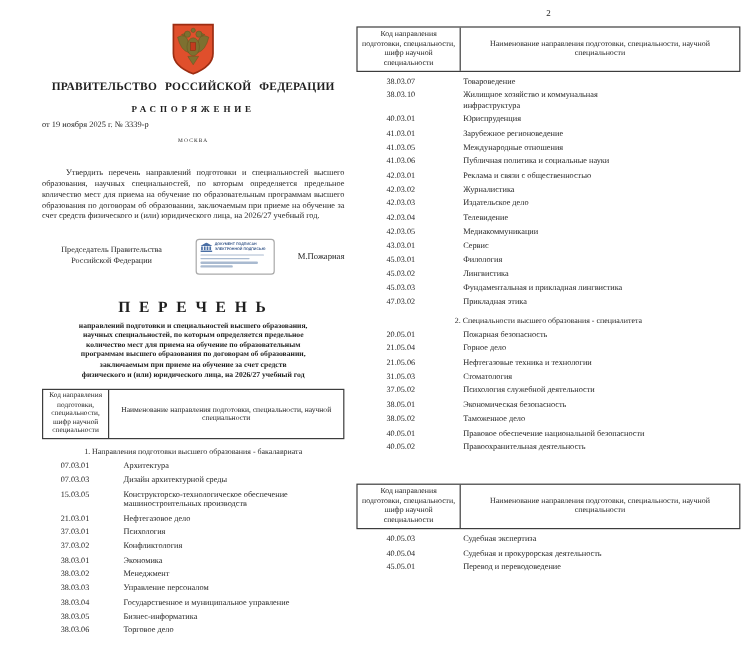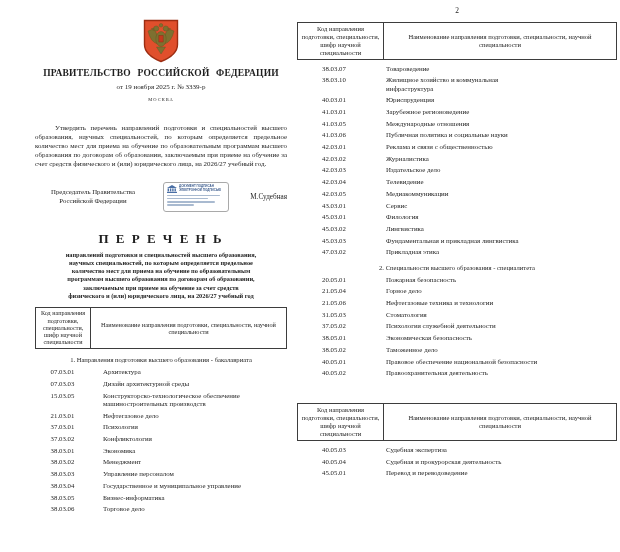--- a/index.html
+++ b/index.html
@@ -11,21 +11,21 @@
   .page{position:absolute;top:0;background:#fff;}
   .page-left{left:0;width:290px;height:552px;}
   .page-right{left:290px;width:330px;height:552px;}
   .pl-content{margin-left:35px;width:252px;}
   .pr-content{margin-left:7px;width:320px;}
 
   
   .emblem{display:block;margin:19px auto 3px auto;}
   .org-title{margin-top:5px;text-align:center;font-weight:bold;font-size:9.5px;word-spacing:4px;letter-spacing:.2px;}
   .doc-type{margin-top:8px;text-align:center;font-weight:bold;font-size:7.5px;letter-spacing:3.2px;}
-  .doc-date{margin-top:5px;text-align:center;font-size:7px;}
+  .doc-date{margin-top:5px;text-align:left;font-size:7px;}
   .place{margin-top:6px;text-align:center;font-size:4.5px;letter-spacing:1px;}
 
   .body-par{margin-top:22px;font-size:6.9px;line-height:8.9px;text-align:justify;text-indent:20px;}
 
   
   .sig-row{margin-top:13px;display:flex;align-items:center;}
   .signer-title{width:116px;text-align:center;font-size:6.8px;line-height:8.4px;}
   .stamp{width:66px;height:30px;border:1px solid #a9a9a9;border-radius:3px;margin-left:12px;padding:2px 3px;box-sizing:border-box;background:#fff;}
   .stamp-top{display:flex;align-items:center;gap:2px;}
   .stamp-title{font-family:"Liberation Sans",sans-serif;font-size:3px;line-height:3.3px;font-weight:bold;color:#3a5a8c;white-space:pre-line;}
@@ -78,20 +78,21 @@
         <circle cx="22.8" cy="9.5" r="2.6"></circle>
         <circle cx="18" cy="6.3" r="1.8"></circle>
         <path d="M13.5 28 h9 l-4.5 7 z"></path>
         <path d="M10.8 9 l-2.5 0.8 2.3 1.2 z"></path>
         <path d="M25.2 9 l2.5 0.8 -2.3 1.2 z"></path>
       </g>
       <rect x="15.9" y="16.5" width="4.2" height="6.5" fill="#c23a1e" stroke="#8c2410" stroke-width="0.4"></rect>
     </svg>
 
     <div class="org-title">ПРАВИТЕЛЬСТВО  РОССИЙСКОЙ  ФЕДЕРАЦИИ</div>
+    <div class="doc-type">РАСПОРЯЖЕНИЕ</div>
     <div class="doc-date">от 19 ноября 2025 г. № 3339-р</div>
     <div class="place">МОСКВА</div>
 
     <div class="body-par">Утвердить перечень направлений подготовки и специальностей высшего образования, научных специальностей, по которым определяется предельное количество мест для приема на обучение по образовательным программам высшего образования по договорам об образовании, заключаемым при приеме на обучение за счет средств физического и (или) юридического лица, на 2026/27 учебный год.</div>
 
     <div class="sig-row">
       <div class="signer-title">
         <div>Председатель Правительства</div>
         <div>Российской Федерации</div>
       </div>
@@ -110,21 +111,21 @@
           <div class="stamp-title">ДОКУМЕНТ ПОДПИСАН
 ЭЛЕКТРОННОЙ ПОДПИСЬЮ</div>
         </div>
         <div class="stamp-bars">
           <div class="stamp-bar" style="width:92%"></div>
           <div class="stamp-bar" style="width:70%"></div>
           <div class="stamp-bar" style="width:82%"></div>
           <div class="stamp-bar" style="width:46%"></div>
         </div>
       </div>
-      <div class="signer-name">М.Судебная</div>
+      <div class="signer-name">М.Пожарная</div>
     </div>
 
     <div class="annex-title">П Е Р Е Ч Е Н Ь</div>
     <div class="annex-subtitle">направлений подготовки и специальностей высшего образования,
 научных специальностей, по которым определяется предельное
 количество мест для приема на обучение по образовательным
 программам высшего образования по договорам об образовании,
 заключаемым при приеме на обучение за счет средств
 физического и (или) юридического лица, на 2026/27 учебный год</div>
 

